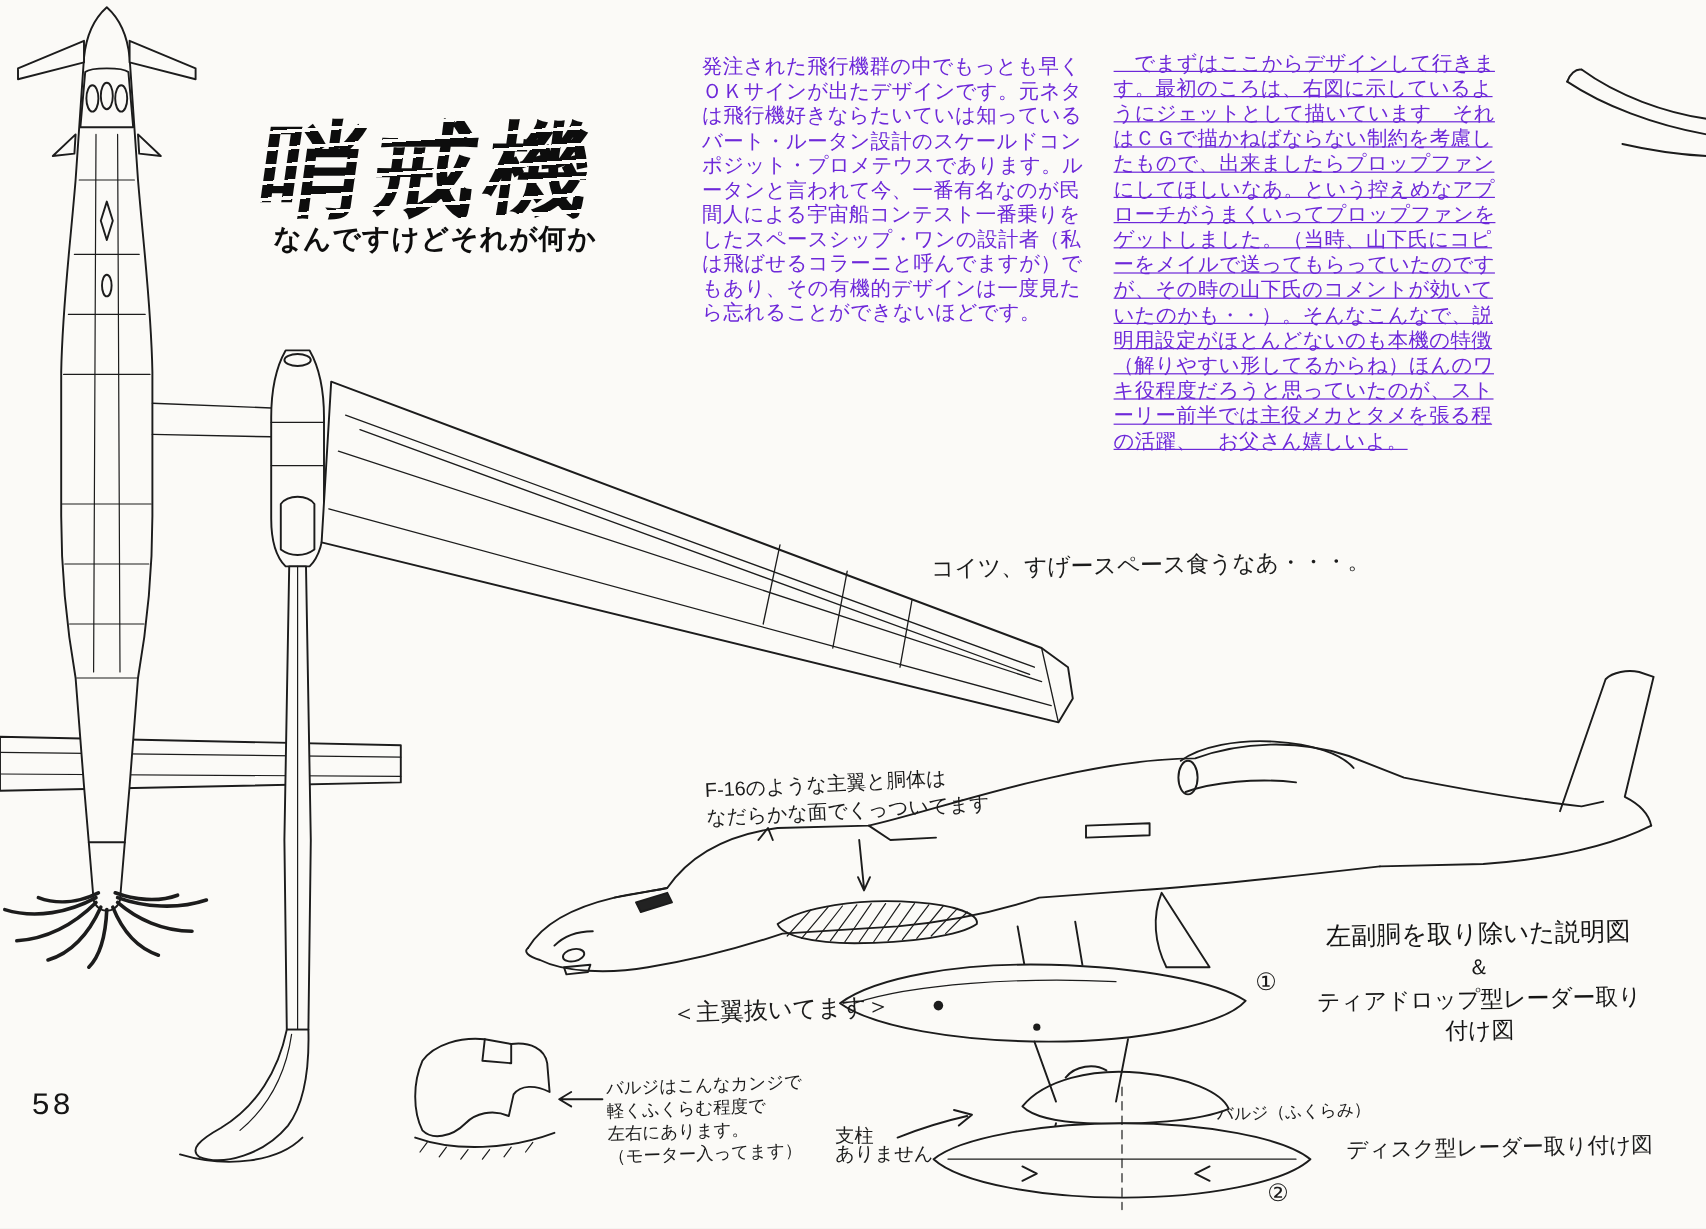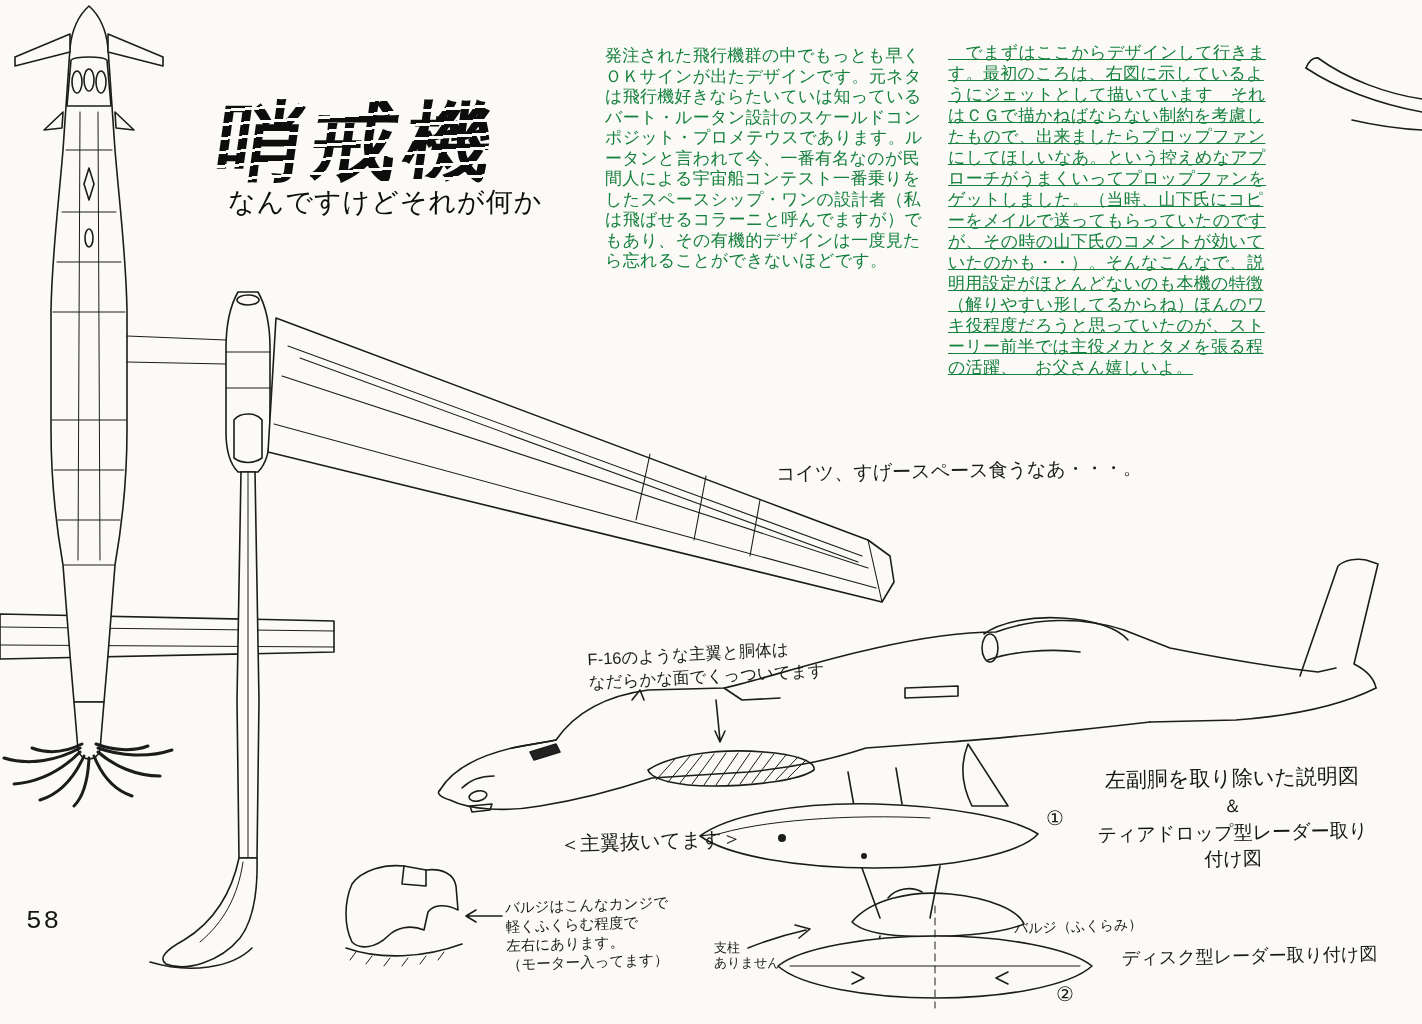--- a/index.html
+++ b/index.html
@@ -19,41 +19,41 @@
   }
   @supports ((background-clip:text) or (-webkit-background-clip:text)) {
     .title {
       background:repeating-linear-gradient(176deg, #0d0d0d 0px, #0d0d0d 11px, #fbfaf7 11px, #fbfaf7 14px);
       -webkit-background-clip:text; background-clip:text;
       color:transparent;
     }
   }
   .subtitle {
     left:228px; top:184px;
-    font-size:27px; font-weight:400; letter-spacing:1px; color:#0d0d0d;
+    font-size:23px; font-weight:700; letter-spacing:1px; color:#0d0d0d;
   }
   .col {
     font-size:17px; line-height:20.5px; letter-spacing:0.3px;
-    color:#15803d; width:336px; text-align:justify;margin-left:20px;
+    color:#6d28d9; width:336px; text-align:justify;
   }
   .col1 { left:585px; top:46px; }
   .col2 { left:928px; top:42px; line-height:21px;text-decoration:underline; }
   .hand { color:#1b1b1b; }
   .note-space { left:776px; top:458px; font-size:19px; transform:rotate(-1deg); }
   .note-wing  { left:588px; top:642px; font-size:16.5px; line-height:23px; transform:rotate(-3deg); }
   .note-wingrm{ left:560px; top:828px; font-size:20px; transform:rotate(-2deg); }
   .caption-block { left:1090px; top:764px; width:285px; text-align:center; transform:rotate(-1deg); }
   .caption-l1 { font-size:21px; }
   .caption-amp{ font-size:18px; margin-top:2px; }
   .caption-l2 { font-size:19px; margin-top:2px; }
   .marker1 { left:1046px; top:806px; font-size:20px; }
   .marker2 { left:1056px; top:982px; font-size:20px; }
   .note-bulge-label { left:1014px; top:918px; font-size:14px; transform:rotate(-2deg); }
   .note-disc  { left:1122px; top:944px; font-size:18px; transform:rotate(-1deg); }
-  .note-strut { left:714px; top:940px; font-size:13px; line-height:15px; }
+  .note-strut { left:696px; top:940px; font-size:16px; line-height:15px; }
   .note-bulge { left:506px; top:896px; font-size:14.5px; line-height:19px; transform:rotate(-2deg); }
   .page-number { left:26px; top:906px; font-size:26px; letter-spacing:2px;font-family:Liberation Mono, monospace; }
   svg.sketch { position:absolute; left:0; top:0; }
 </style>
 </head>
 <body>
 
 <div class="page">
 
   <svg class="sketch" width="1422" height="1024" viewBox="0 0 1422 1024">

